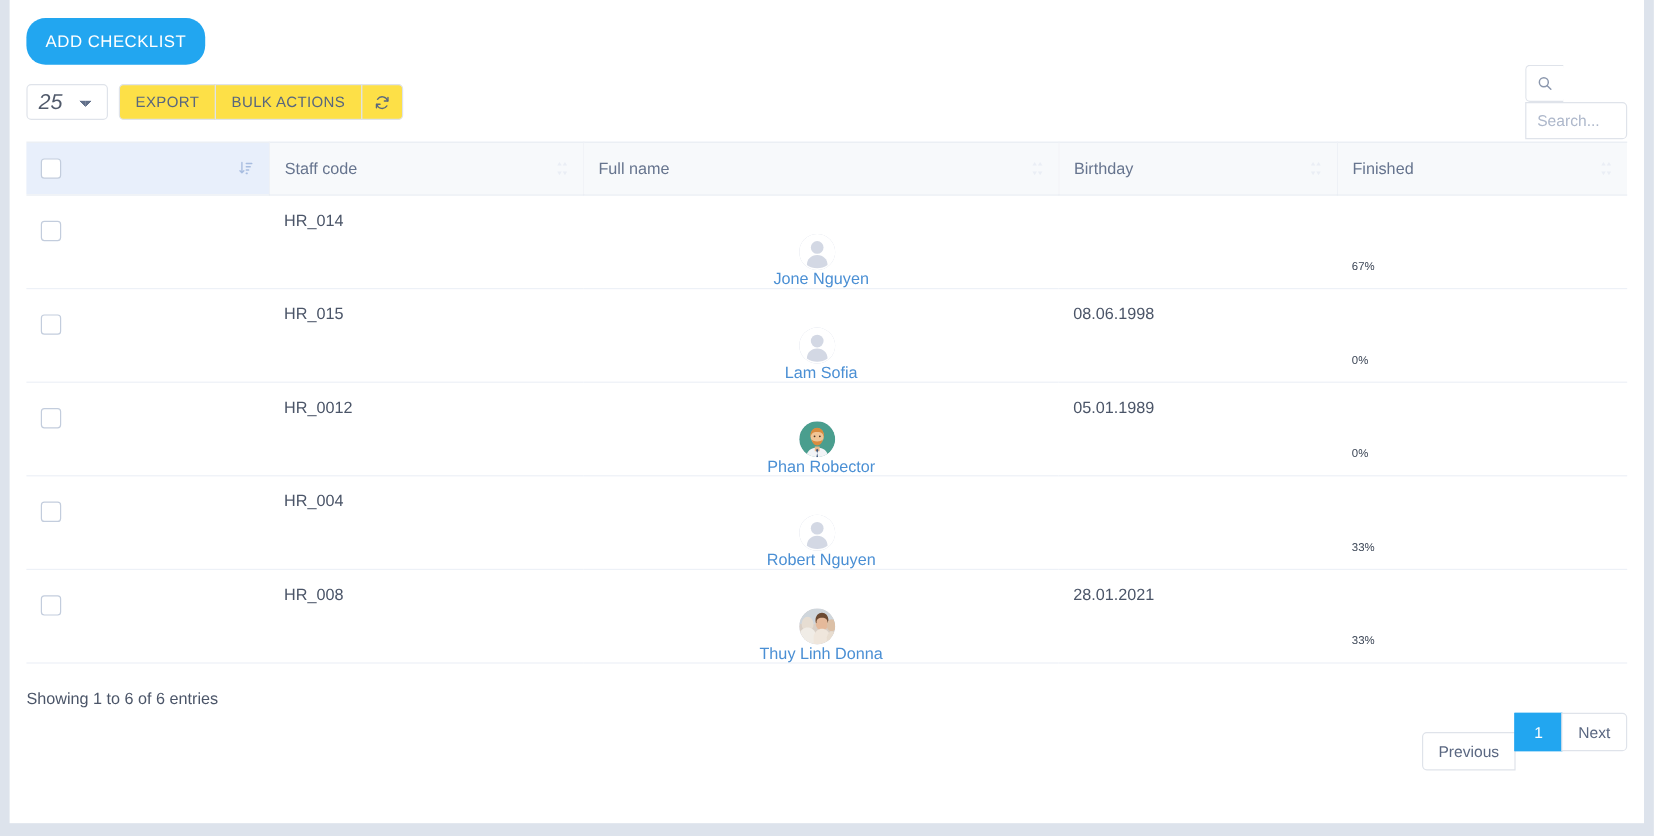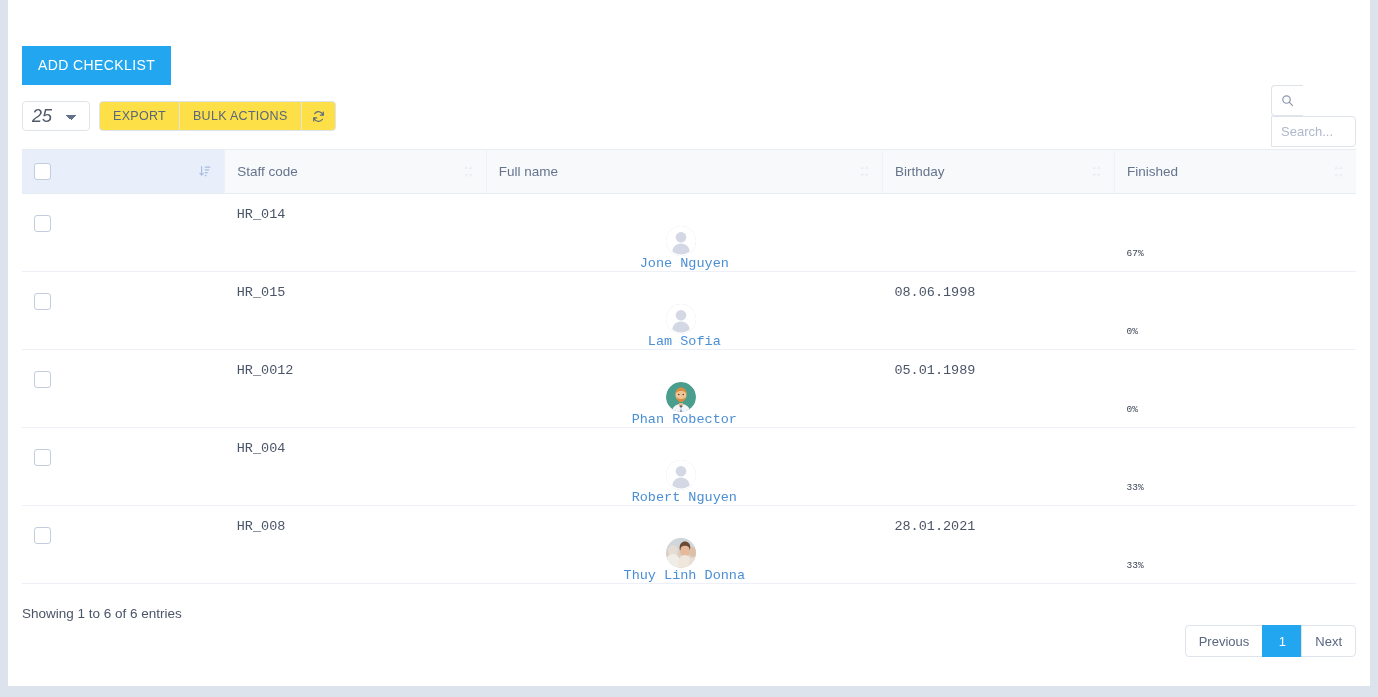--- a/index.html
+++ b/index.html
@@ -19,27 +19,26 @@
   }
 
   
   .topbar { padding: 15px 0 0 14px; }
   .btn-primary {
     display: inline-block;
     background: #29ABE2;
     background: #22a6f0;
     color: #ffffff;
     border: none;
-    border-radius: 0;
+    border-radius: 16px;
     font-size: 14px;
     letter-spacing: .4px;
     padding: 11px 16px 12px 16px;
     cursor: pointer;
     font-family: "Liberation Sans", sans-serif;
-    margin-top: 31px;
   }
 
   
   .toolbar {
     margin-top: 15px;
     padding: 0 14px;
     display: flex;
     align-items: center;
     justify-content: space-between;
     height: 32px;
@@ -132,21 +131,20 @@
   .th-inner { display: flex; align-items: center; justify-content: space-between; }
   .sort-ico { flex: 0 0 auto; margin-left: 8px; line-height: 0; }
 
   tbody td {
     border-bottom: 1px solid #edf1f7;
     height: 72px;
     padding: 0 12px;
     font-size: 13.5px;
     color: #4b5568;
     vertical-align: top;
-    font-family: Liberation Mono, monospace;
   }
   tbody tr:last-child td { border-bottom: 1px solid #edf1f7; }
   td.c-check { vertical-align: top; padding-top: 21px; }
   td.c-code  { padding-top: 13px; }
   td.c-name  { padding-top: 13px; }
   td.c-bday  { padding-top: 13px; }
   td.c-fin   { vertical-align: bottom; padding-bottom: 12px; font-size: 9.5px; color: #3d4757; }
 
   
   .cb {
@@ -193,21 +191,21 @@
     border: 1px solid #dfe3ea;
     background: #fff;
     color: #5a6781;
     font-size: 13px;
     display: flex; align-items: center; justify-content: center;
     padding: 0 13px;
     cursor: pointer;
     margin-left: -1px;
     font-family: "Liberation Sans", sans-serif;
   }
-  .pg:first-child { border-radius: 4px 0 0 4px; margin-left: 0; }
+  .pg:first-child { border-radius: 4px 0 0 4px; margin-left: 0; margin-top: 16px; }
   .pg:last-child  { border-radius: 0 4px 4px 0; }
   .pg.active { background: #22a6f0; border-color: #22a6f0; color: #fff; padding: 0 15px; }
 </style>
 </head>
 <body>
 
 <div class="page-card">
 
   <div class="topbar">
     <button class="btn-primary">ADD CHECKLIST</button>

